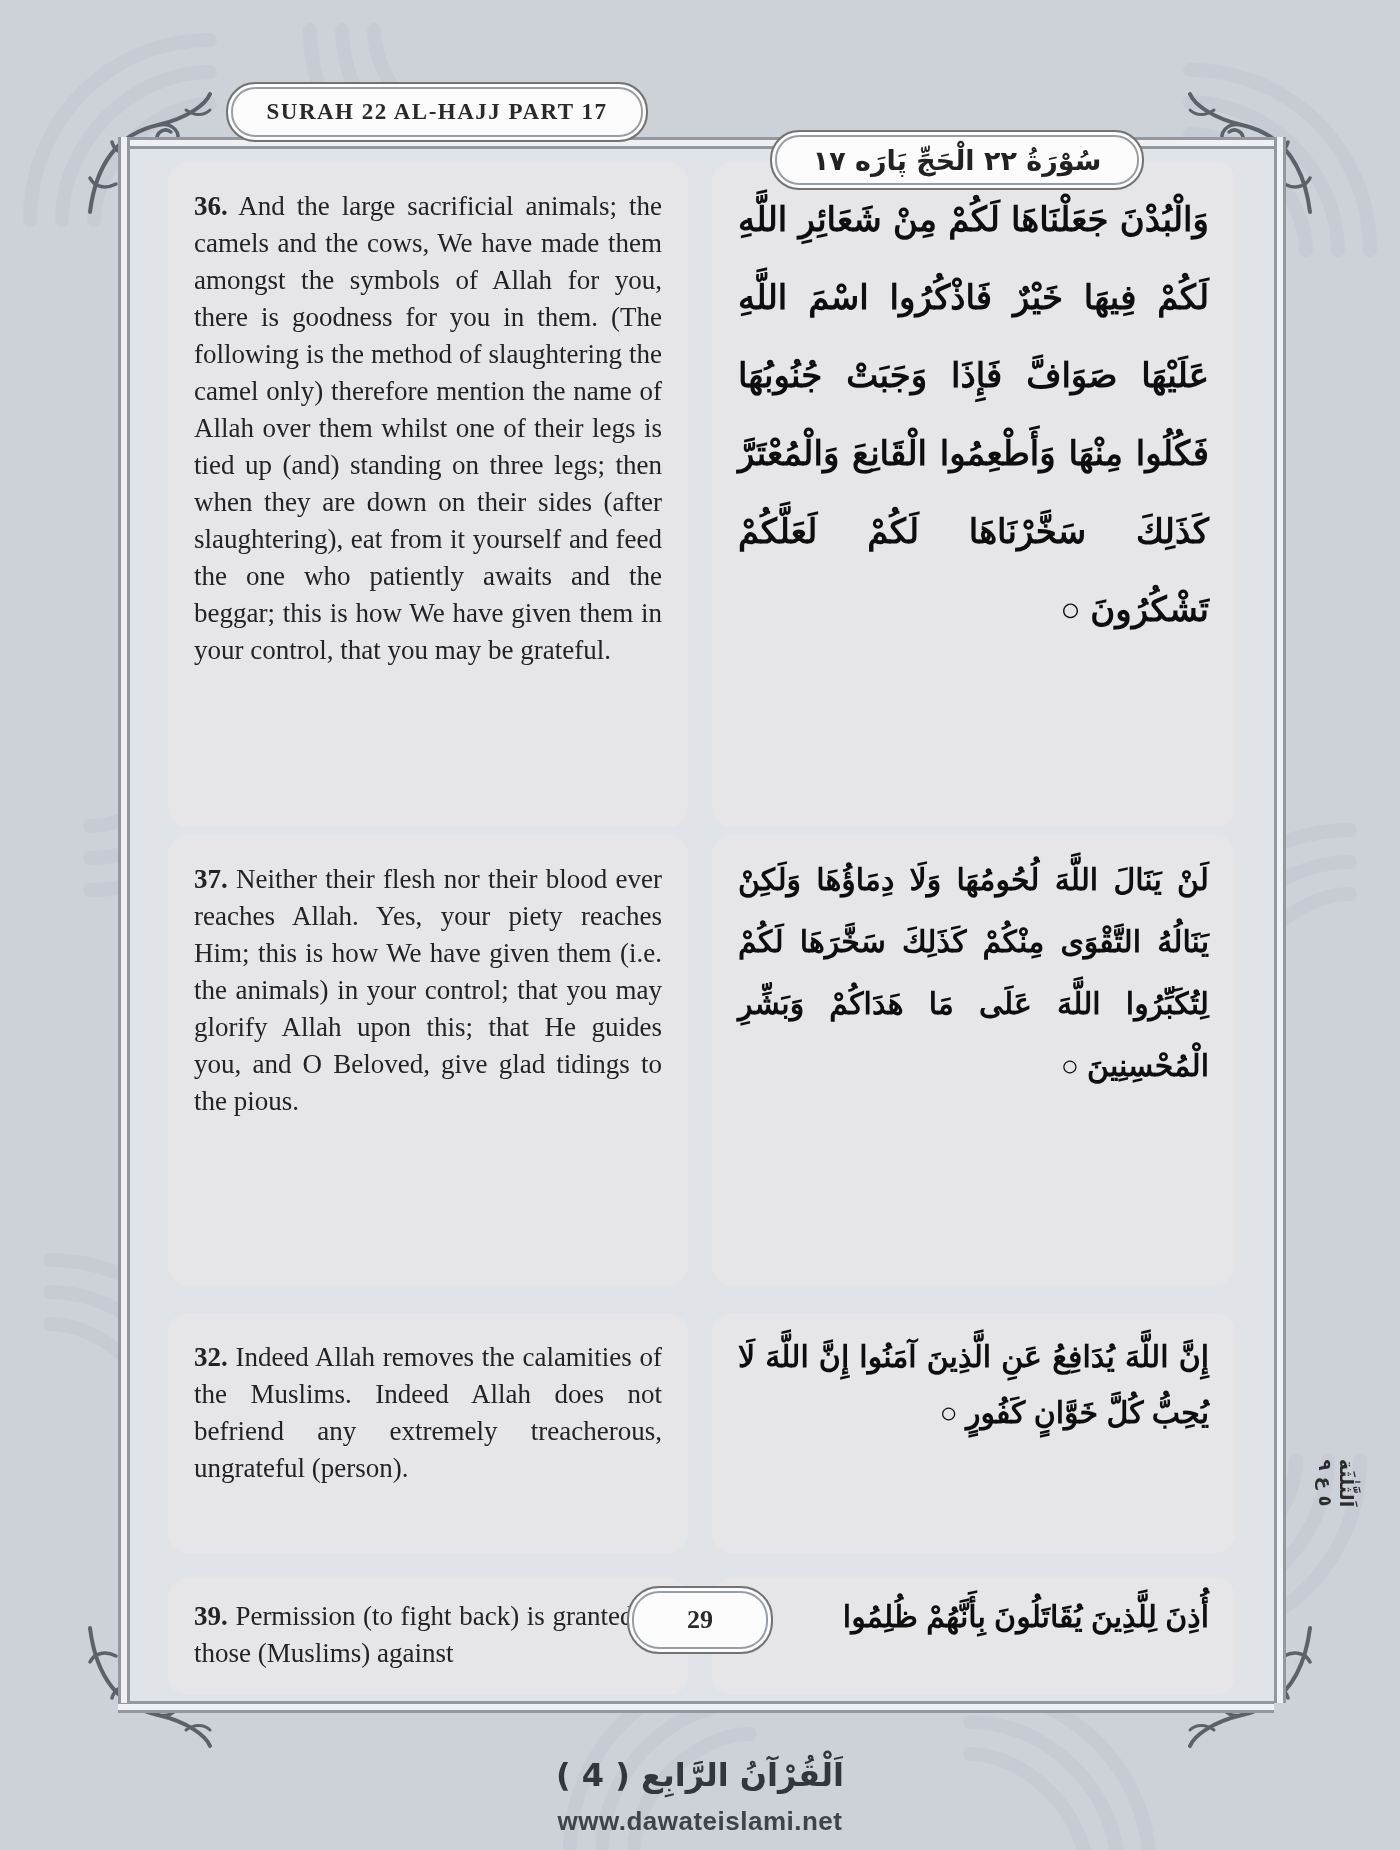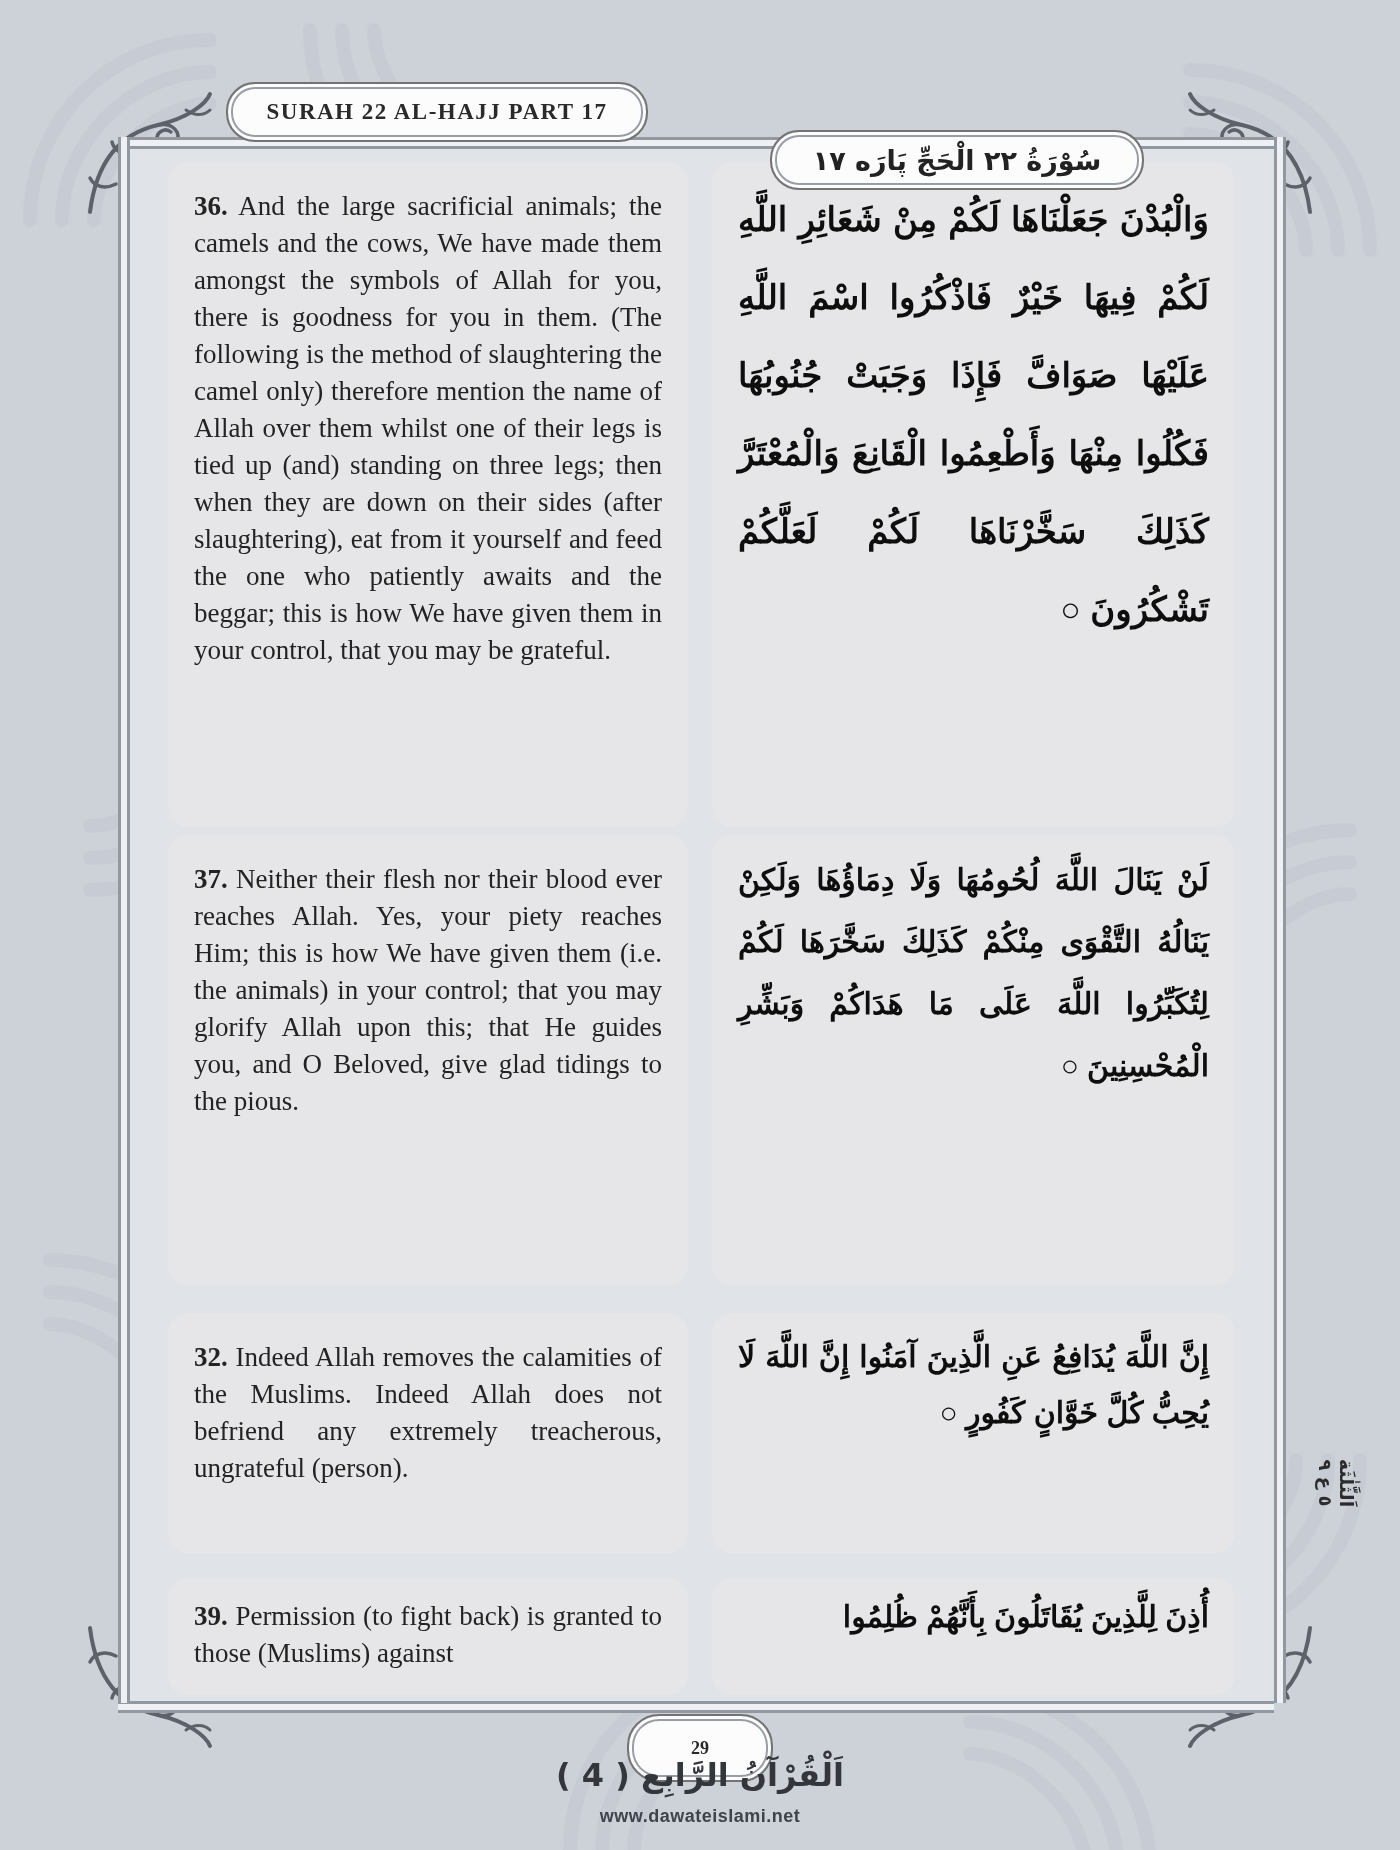--- a/index.html
+++ b/index.html
@@ -25,22 +25,22 @@
   .pill{
     position:absolute;z-index:3;background:#fcfcfd;
     border:2px solid #737373;border-radius:29px;
     box-shadow:inset 0 0 0 3px #fcfcfd, inset 0 0 0 5px #989ea6;
     display:flex;align-items:center;justify-content:center;
   }
   #header-pill-left{left:226px;top:82px;width:418px;height:56px;
     font-weight:bold;font-size:23px;letter-spacing:1.5px;color:#2a2a2a;}
   #header-pill-right{left:770px;top:82px;width:370px;height:56px;
     font-family:"DejaVu Sans",sans-serif;font-weight:bold;font-size:27px;direction:rtl;color:#222;margin-top:48px;}
-  #page-number-pill{left:627px;top:1714px;width:142px;height:64px;border-radius:32px;
-    font-weight:bold;font-size:18px;color:#2a2a2a;}
+  #page-number-pill{left:627px;top:1586px;width:142px;height:64px;border-radius:32px;
+    font-weight:bold;font-size:26px;color:#2a2a2a;}
 
   .vbox{
     position:absolute;background:#e6e6e8;border-radius:20px;overflow:hidden;
     z-index:2;box-sizing:border-box;
   }
   .ebox{left:168px;width:520px;padding:26px 26px 0 26px;
     font-size:27px;line-height:37px;text-align:justify;color:#232323;}
   .ebox .vn{font-weight:bold;}
   .abox{left:712px;width:523px;padding:18px 26px 0 26px;
     font-family:Liberation Sans, sans-serif;font-weight:bold;color:#0e0e0e;
@@ -68,21 +68,21 @@
   #marker-ruku{font-size:18px;line-height:22px;}
 
   #footer-arabic{
     position:absolute;left:0;top:1756px;width:1400px;z-index:3;
     text-align:center;direction:rtl;
     font-family:"DejaVu Sans",sans-serif;font-weight:bold;font-size:32px;color:#33363b;
   }
   #footer-site{
     position:absolute;left:0;top:1806px;width:1400px;z-index:3;
     text-align:center;font-family:"Liberation Sans",sans-serif;
-    font-weight:bold;font-size:18px;color:#3f434a;letter-spacing:.5px;
+    font-weight:bold;font-size:26px;color:#3f434a;letter-spacing:.5px;
   }
 </style>
 </head>
 <body>
 
 <svg id="bg-ornaments" width="1400" height="1850" viewBox="0 0 1400 1850">
   <defs>
     <g id="damask">
       <path d="M10,190 C10,90 90,10 190,10 M42,190 C42,112 112,42 190,42
                M74,190 C74,134 134,74 190,74" fill="none" stroke="#bdc3cc" stroke-width="14" stroke-linecap="round" opacity="0.35"></path>

